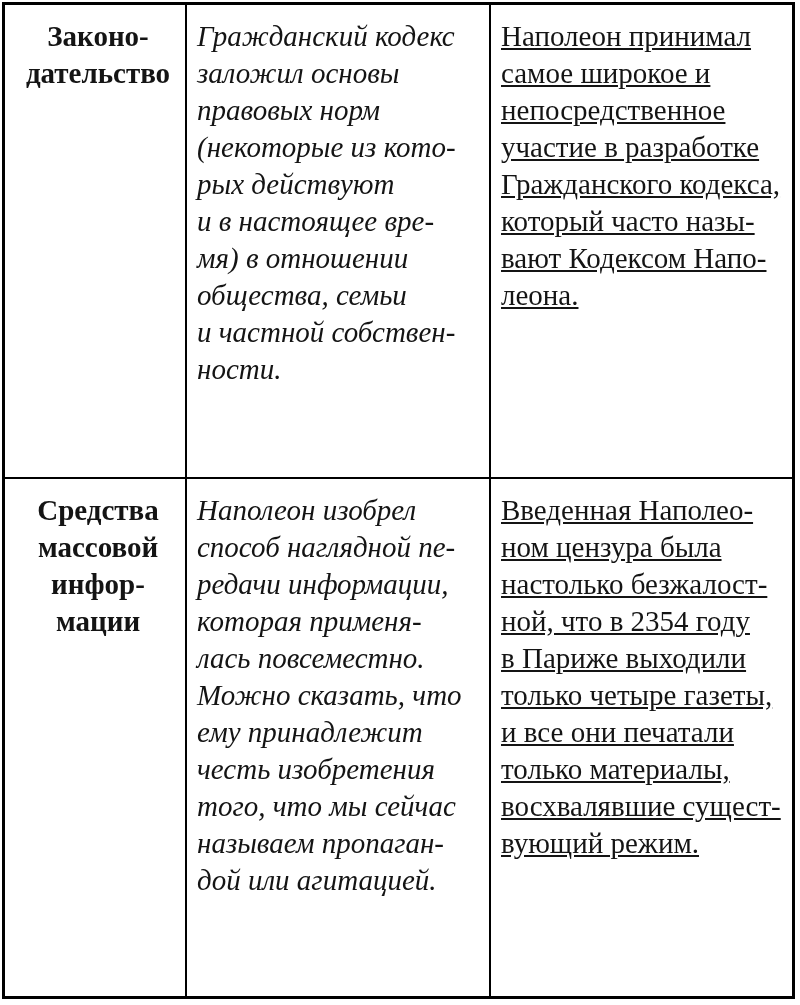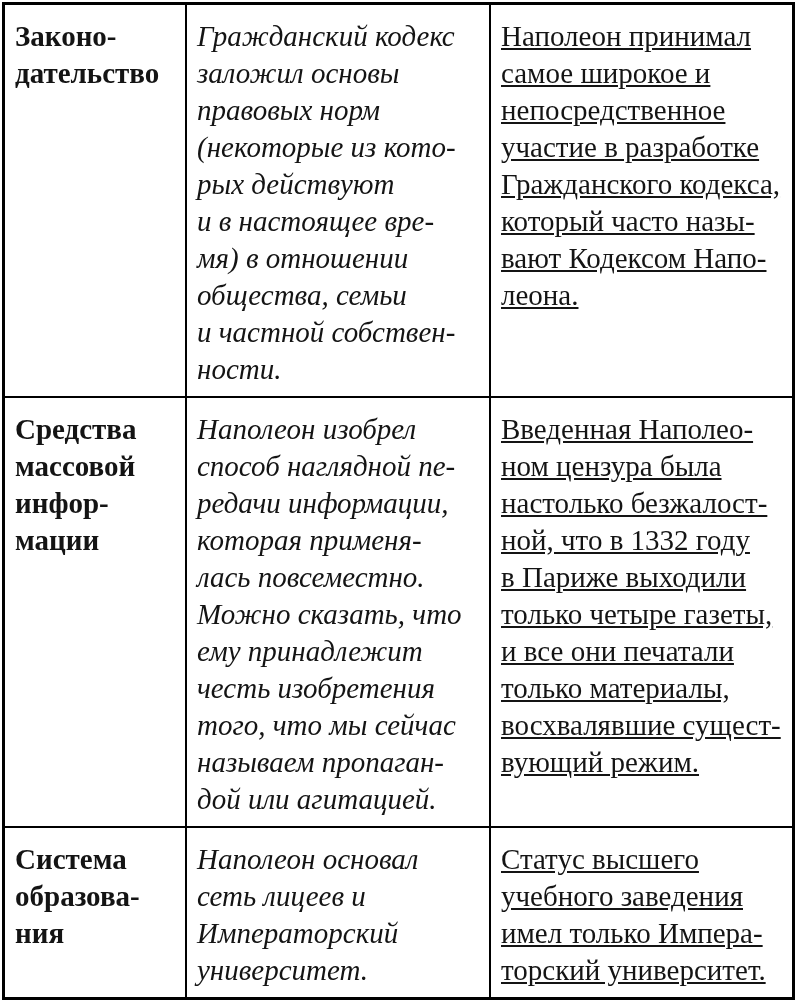--- a/index.html
+++ b/index.html
@@ -31,20 +31,21 @@
     line-height: 37px;
     white-space: pre-line;
     overflow: hidden;
   }
   table.doc-table {
     border: 3px solid #000000;
   }
   td.col-category {
     width: 166px; 
     font-weight: bold;
+    text-align: center;
   }
   td.col-fact {
     width: 288px; 
     padding-left: 12px;
     font-style: italic;
   }
   td.col-role {
     padding-left: 12px;
     text-decoration: underline;
   }
@@ -91,35 +92,22 @@
 лась повсеместно.
 Можно сказать, что
 ему принадлежит
 честь изобретения
 того, что мы сейчас
 называем пропаган-
 дой или агитацией.</td>
       <td class="col-role">Введенная Наполео-
 ном цензура была
 настолько безжалост-
-ной, что в 1332 году
+ной, что в 2354 году
 в Париже выходили
 только четыре газеты,
 и все они печатали
 только материалы,
 восхвалявшие сущест-
 вующий режим.</td>
     </tr>
-    <tr class="row-education">
-      <td class="col-category">Система
-образова-
-ния</td>
-      <td class="col-fact">Наполеон основал
-сеть лицеев и
-Императорский
-университет.</td>
-      <td class="col-role">Статус высшего
-учебного заведения
-имел только Импера-
-торский университет.</td>
-    </tr>
   </tbody>
 </table>
 
 </body></html>

